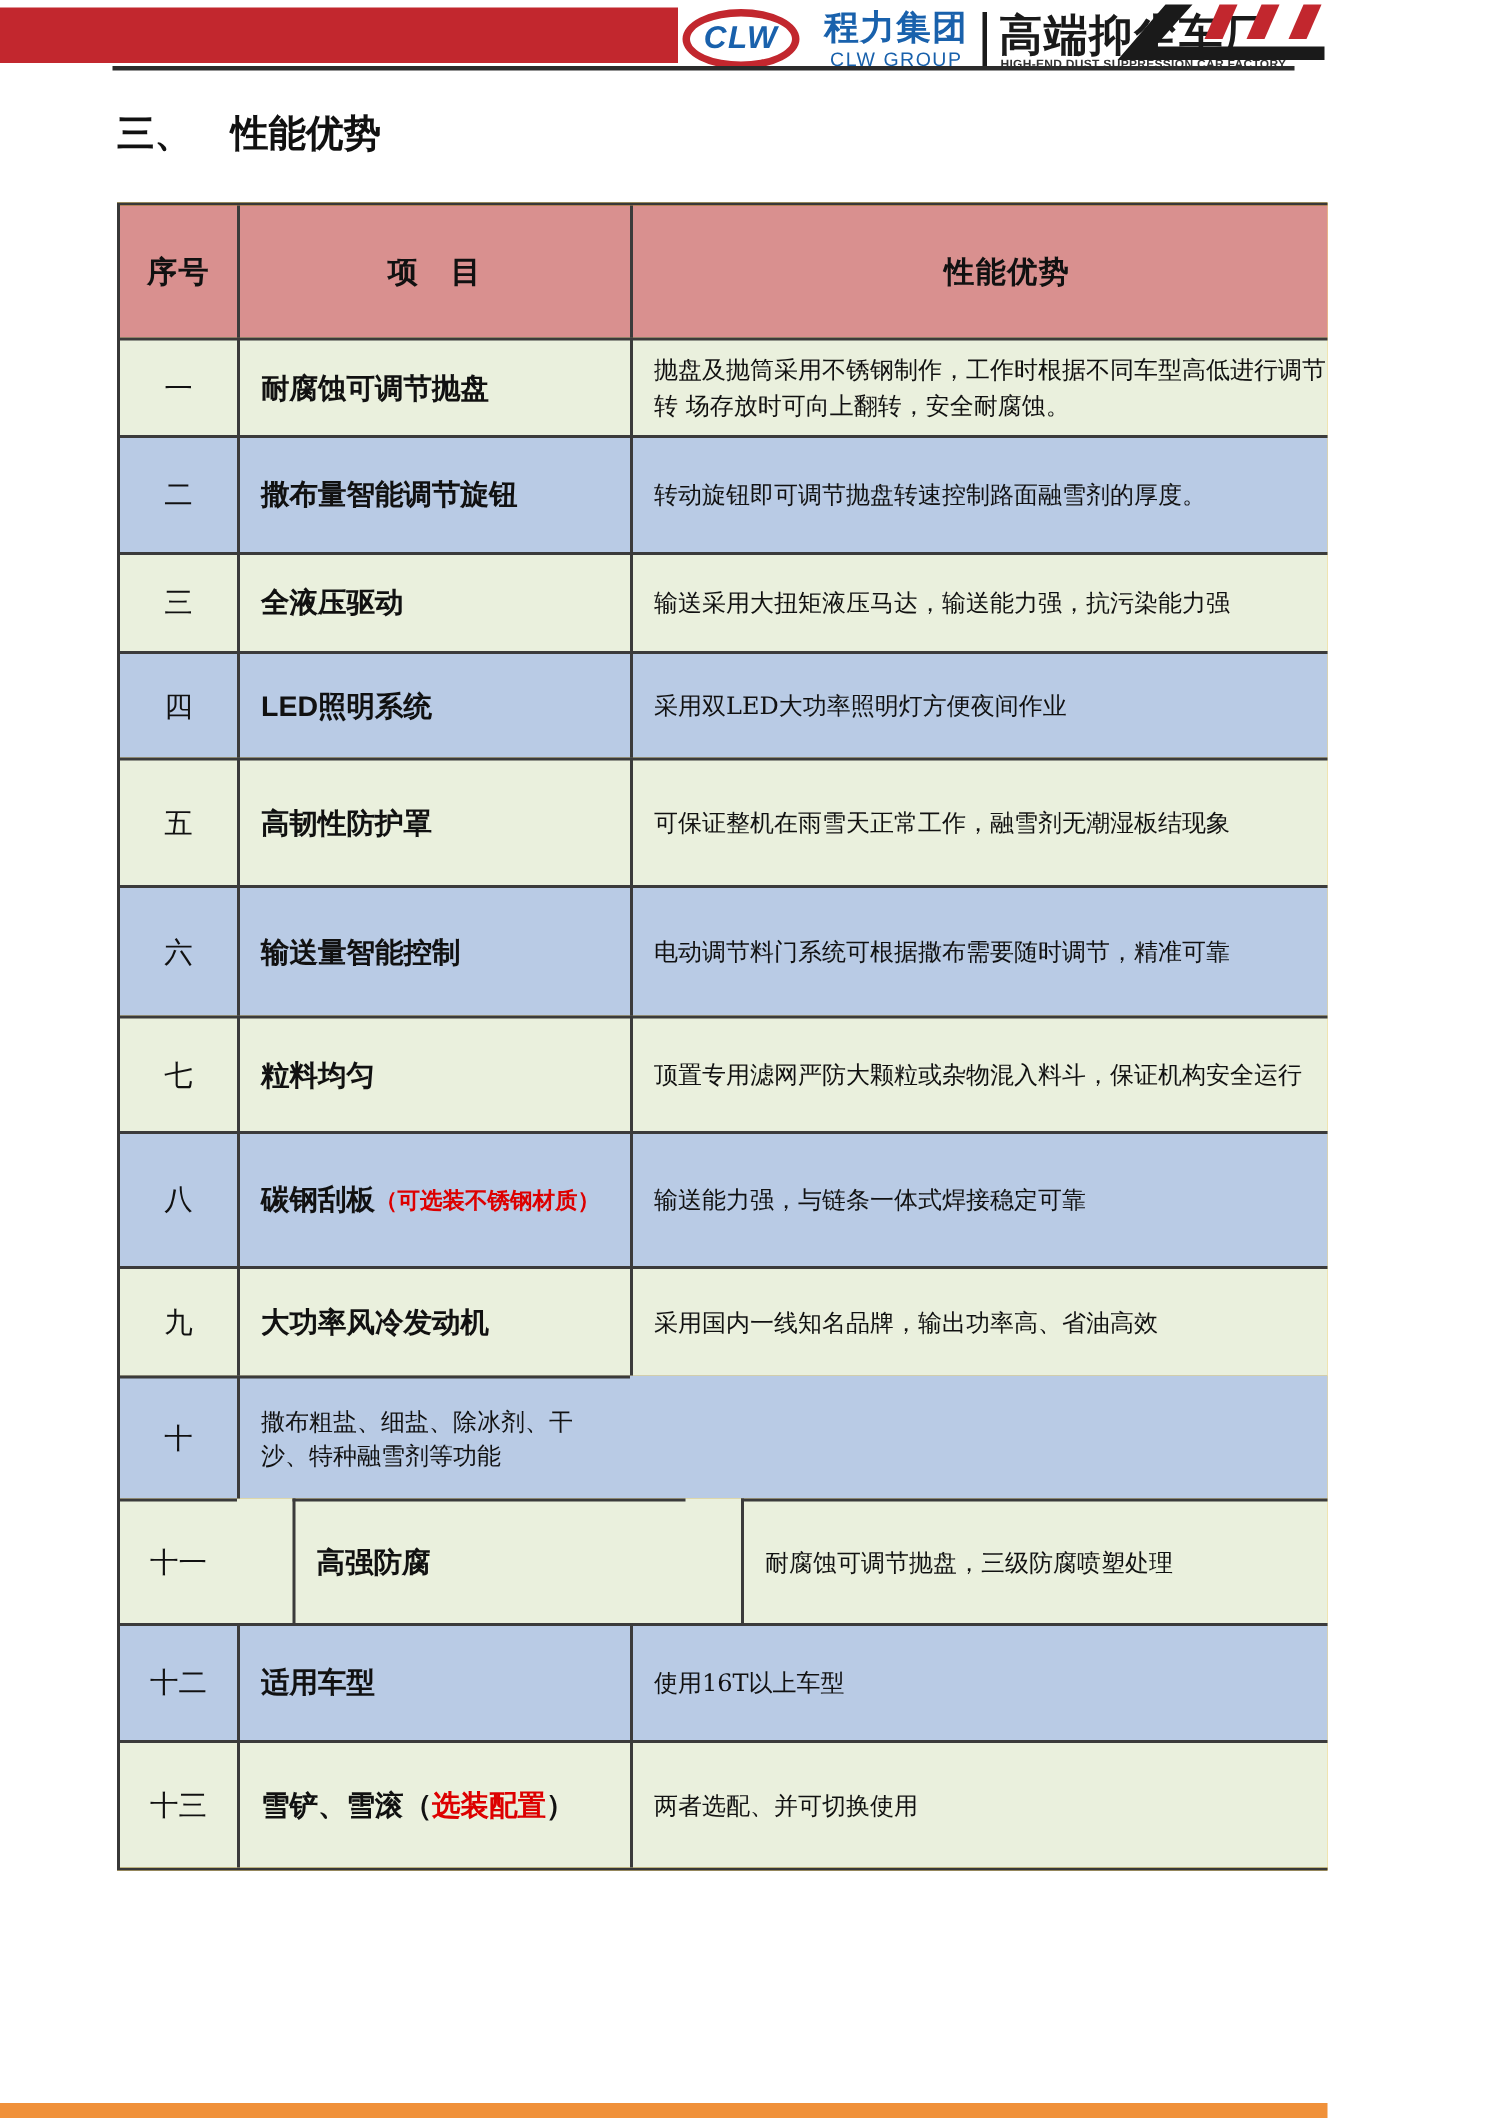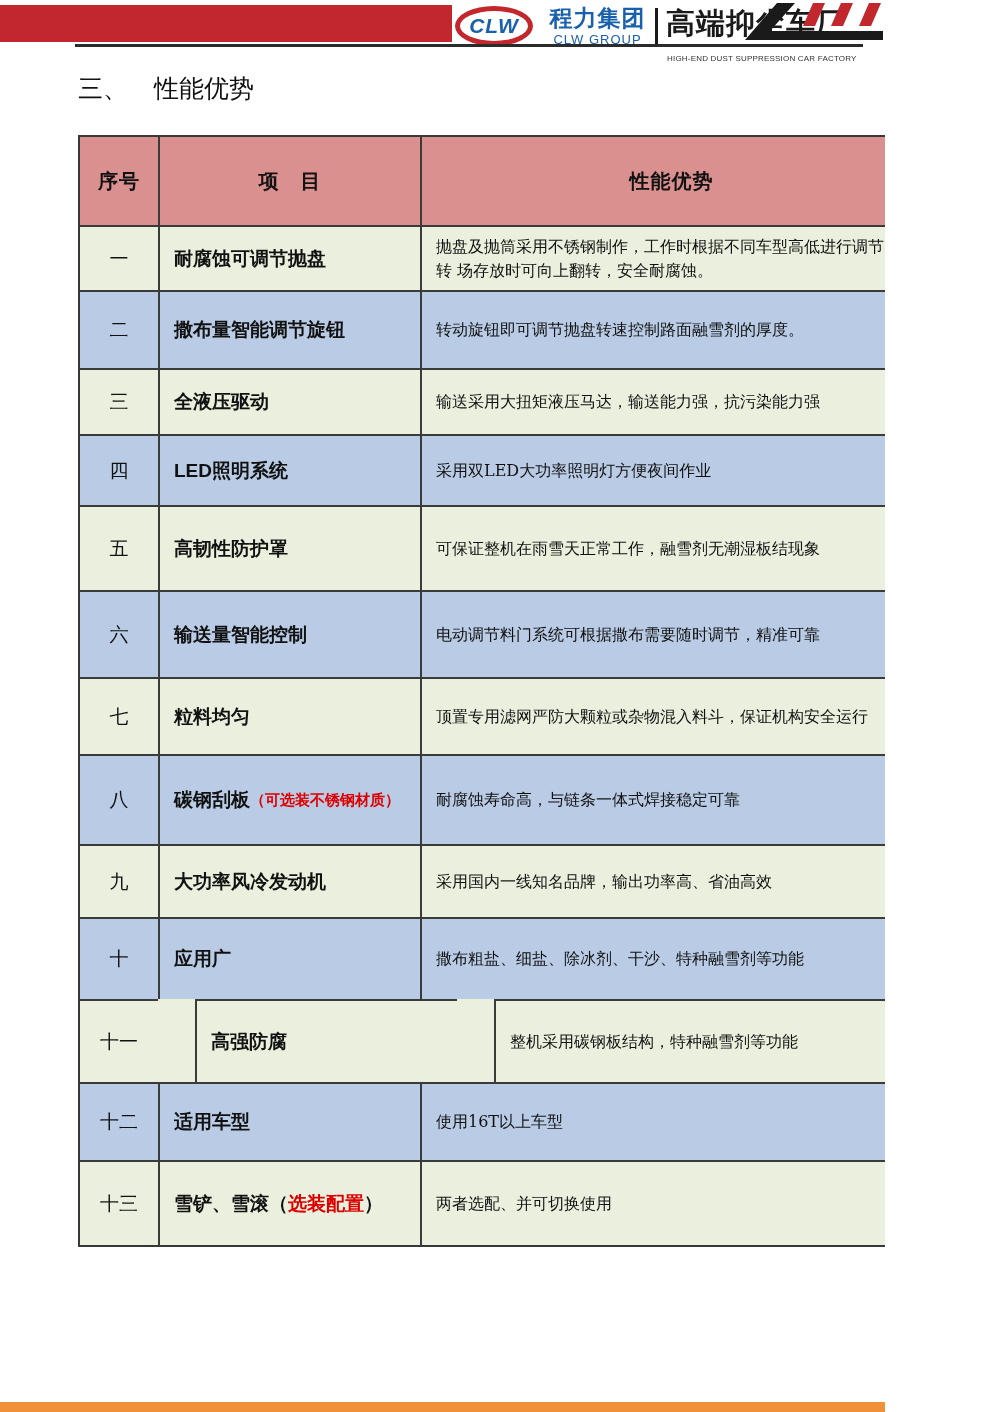--- a/index.html
+++ b/index.html
@@ -15,26 +15,26 @@
     position:absolute;left:455px;top:6px;width:78px;height:40px;
     border:5px solid #c2272e;border-radius:50%;background:#fff;
     display:flex;align-items:center;justify-content:center;box-sizing:border-box;
   }
   .logo-oval span{font-weight:bold;font-style:italic;font-size:21px;color:#1961ac;letter-spacing:1px;}
   .company-block{position:absolute;left:540px;top:7px;width:115px;text-align:center;}
   .company-cn{font-size:23px;font-weight:bold;color:#1961ac;line-height:1.0;letter-spacing:1px;}
   .company-en{font-size:13px;font-weight:normal;color:#1961ac;letter-spacing:1px;margin-top:2px;}
   .hdr-divider{position:absolute;left:655px;top:8px;width:3px;height:38px;background:#1a1a1a;}
   .factory-cn{position:absolute;left:666px;top:4px;font-size:29px;font-weight:bold;color:#1a1a1a;letter-spacing:1px;}
-  .factory-en{position:absolute;left:667px;top:54px;font-size:8px;color:#333;letter-spacing:.2px;white-space:nowrap;}
+  .factory-en{position:absolute;left:667px;top:38px;font-size:8px;color:#333;letter-spacing:.2px;white-space:nowrap;font-weight:bold;}
   .swoosh{position:absolute;right:0;top:0;width:170px;height:48px;}
   .hdr-line{position:absolute;left:75px;top:44px;width:788px;height:3px;background:#2b2b2b;}
 
   
-  .title{position:absolute;left:78px;top:72px;font-size:25px;font-weight:normal;color:#111;}
+  .title{position:absolute;left:78px;top:72px;font-size:25px;font-weight:bold;color:#111;}
   .title-num{margin-right:26px;}
 
   
   .tbl{
     position:absolute;left:78px;top:135px;width:845px;
     border:2px solid #383838;box-sizing:border-box;background:#eab308;
   }
   .trow{display:grid;grid-template-columns:78px 262px 1fr;}
   .cell{
     border-left:2px solid #3b3b3b;border-top:2px solid #3b3b3b;
@@ -155,45 +155,41 @@
 
       </div>
       <div class="cell c-desc">顶置专用滤网严防大颗粒或杂物混入料斗，保证机构安全运行</div>
     </div>
       <div class="trow row-blue" style="min-height: 90px;">
       <div class="cell c-no">八</div>
       <div class="cell c-item">
         <span class="item-text">碳钢刮板</span>
         <span class="item-note note-small"><span class="note-red">（</span><span class="note-red">可选装不锈钢材质</span><span class="note-red">）</span></span>
       </div>
-      <div class="cell c-desc">耐腐蚀寿命高，与链条一体式焊接稳定可靠</div>
+      <div class="cell c-desc">输送能力强，与链条一体式焊接稳定可靠</div>
     </div>
       <div class="trow row-green" style="min-height: 73px;">
       <div class="cell c-no">九</div>
       <div class="cell c-item">
         <span class="item-text">大功率风冷发动机</span>
 
       </div>
       <div class="cell c-desc">采用国内一线知名品牌，输出功率高、省油高效</div>
     </div>
       <div class="trow row-blue" style="min-height: 82px;">
       <div class="cell c-no">十</div>
-      <div class="cell c-item">
-        <span class="item-text">应用广</span>
-
-      </div>
       <div class="cell c-desc">撒布粗盐、细盐、除冰剂、干沙、特种融雪剂等功能</div>
     </div>
       <div class="trow row-green" style="min-height: 83px; gap: 37px;">
       <div class="cell c-no">十一</div>
       <div class="cell c-item">
         <span class="item-text">高强防腐</span>
 
       </div>
-      <div class="cell c-desc">整机采用碳钢板结构，特种融雪剂等功能</div>
+      <div class="cell c-desc">耐腐蚀可调节抛盘，三级防腐喷塑处理</div>
     </div>
       <div class="trow row-blue" style="min-height: 78px; text-align: center;">
       <div class="cell c-no">十二</div>
       <div class="cell c-item">
         <span class="item-text">适用车型</span>
 
       </div>
       <div class="cell c-desc">使用16T以上车型</div>
     </div>
       <div class="trow row-green" style="min-height: 85px;">

